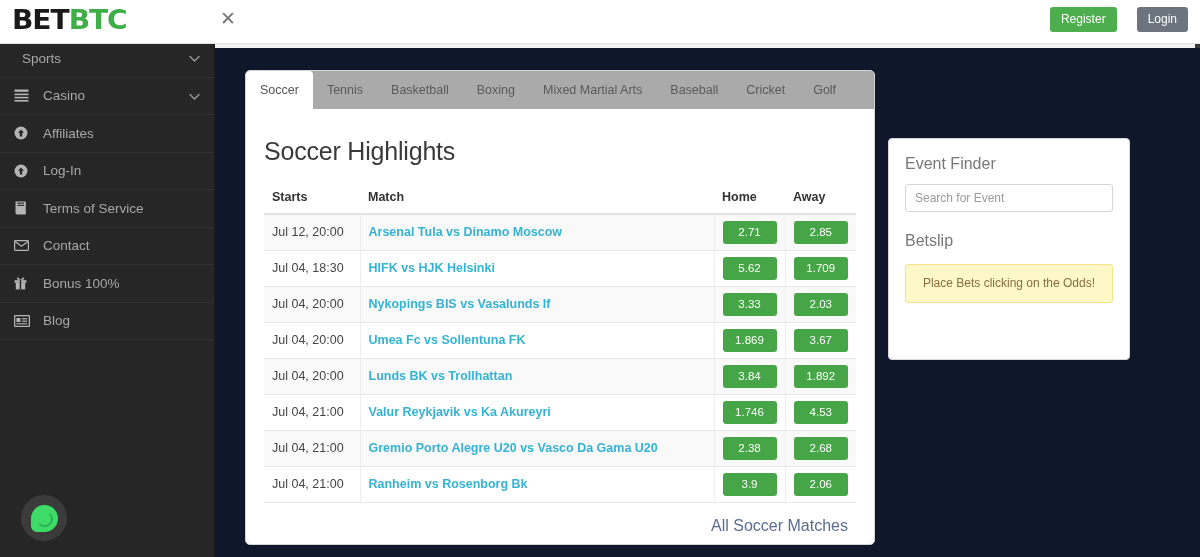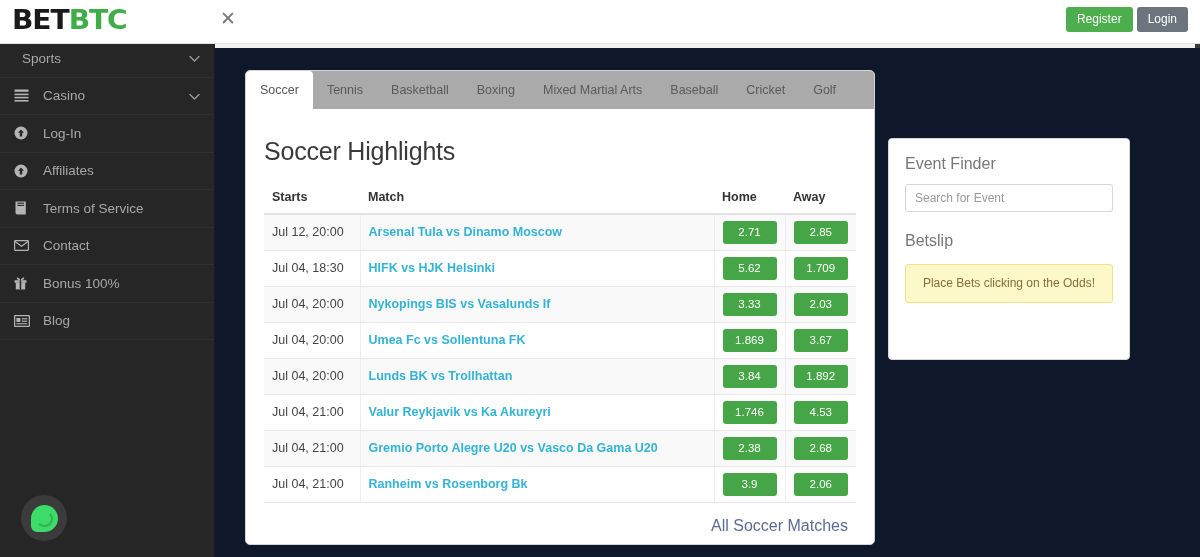--- a/index.html
+++ b/index.html
@@ -34,21 +34,21 @@
   .close-x {
     position: absolute; left: 216px; top: 7px;
     width: 24px; height: 24px;
     color: #777; font-size: 19px;
     line-height: 24px; text-align: center;
     cursor: pointer;
   }
 
   .auth-btns {
     position: absolute; right: 12px; top: 7px;
-    display: flex; gap: 4px;
+    display: flex; gap: 20px;
   }
   .btn-register, .btn-login {
     font-size: 12px; color: #fff;
     padding: 5px 11px 6px;
     border-radius: 3px; border: none;
     cursor: pointer;
     font-family: "Liberation Sans", sans-serif;
   }
   .btn-register { background: #4cae4c; }
   .btn-login    { background: #6c757d; }
@@ -299,31 +299,31 @@
     </span>
   </div>
 
   <div class="side-item">
     <span class="side-ico">
       <svg width="14" height="14" viewBox="0 0 14 14">
           <circle cx="7" cy="7" r="6.5" fill="currentColor"></circle>
           <path d="M7 3.4l3 3.4H8.2v3.6H5.8V6.8H4z" fill="#262626"></path>
         </svg>
     </span>
-    <span>Log-In</span>
+    <span>Affiliates</span>
   </div>
 
   <div class="side-item">
     <span class="side-ico">
       <svg width="14" height="14" viewBox="0 0 14 14">
           <circle cx="7" cy="7" r="6.5" fill="currentColor"></circle>
           <path d="M7 3.4l3 3.4H8.2v3.6H5.8V6.8H4z" fill="#262626"></path>
         </svg>
     </span>
-    <span>Affiliates</span>
+    <span>Log-In</span>
   </div>
 
   <div class="side-item">
     <span class="side-ico">
       <svg width="13" height="14" viewBox="0 0 13 14">
           <path d="M1.5 0.6h10.3v12.8H3.2A1.7 1.7 0 0 1 1.5 11.7z" fill="currentColor"></path>
           <path d="M3.4 2.2h6.6" stroke="#262626" stroke-width="1.1"></path>
           <path d="M3.4 4.4h6.6" stroke="#262626" stroke-width="1.1"></path>
         </svg>
     </span>

